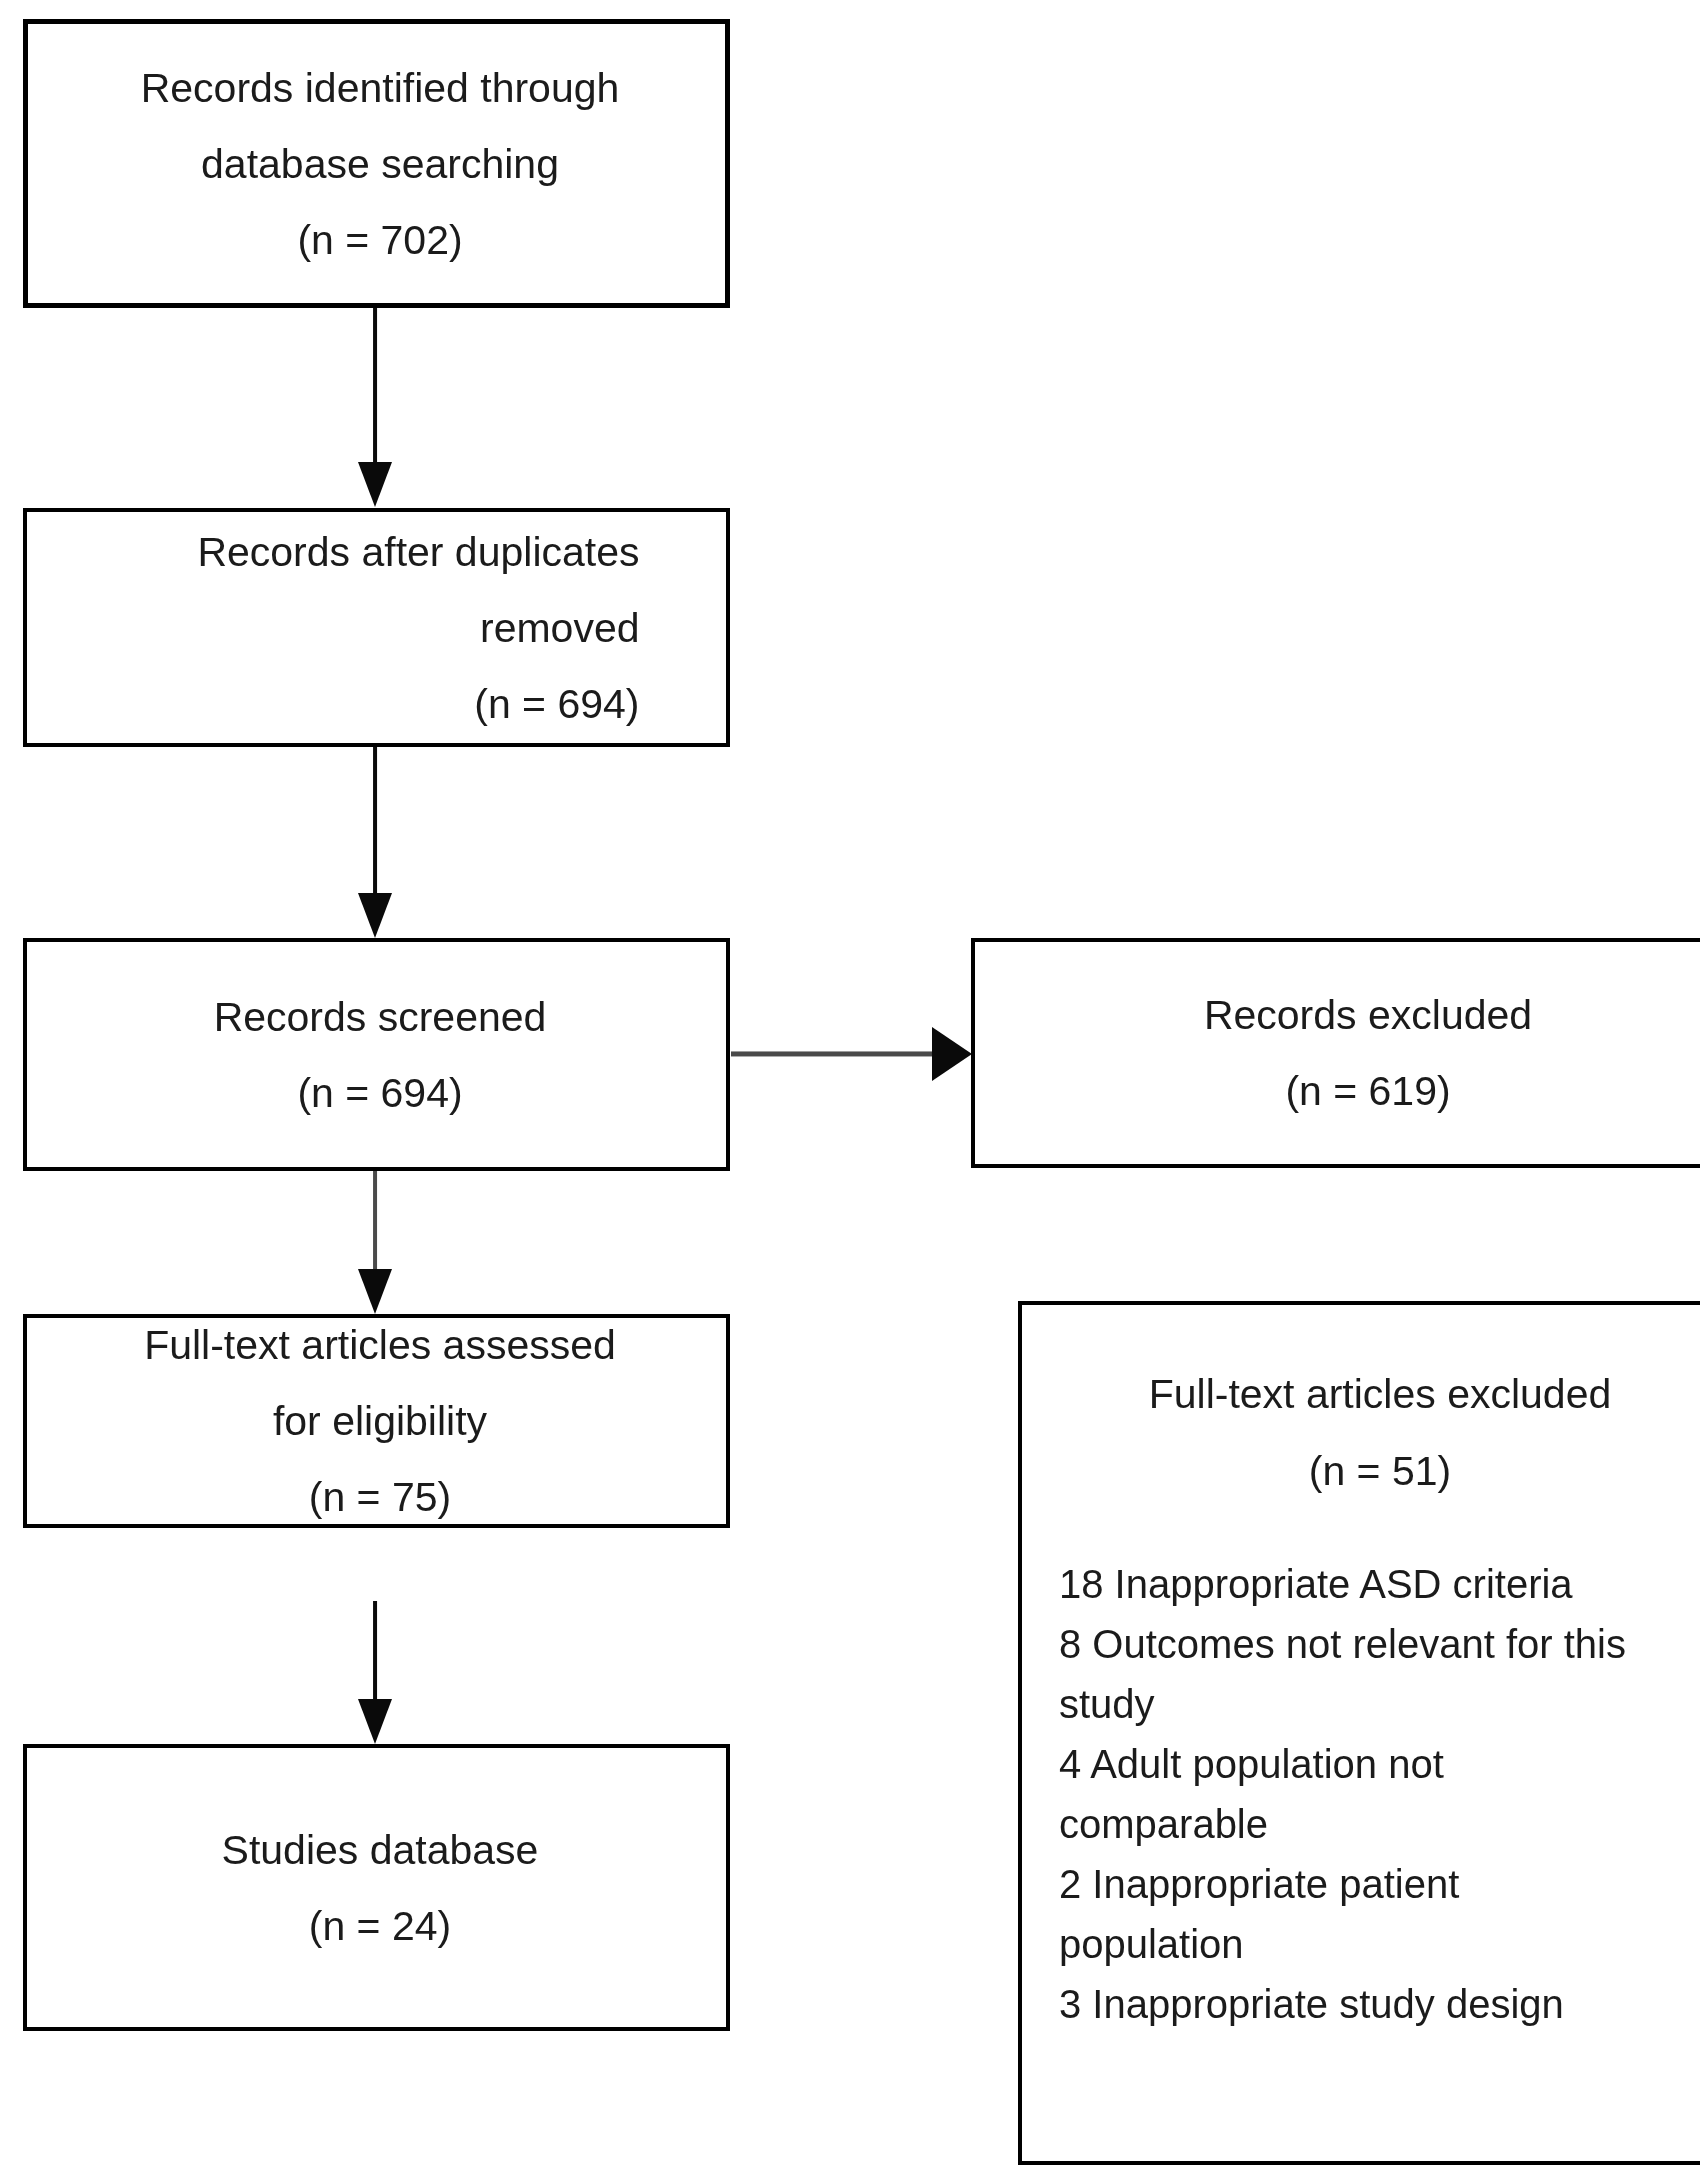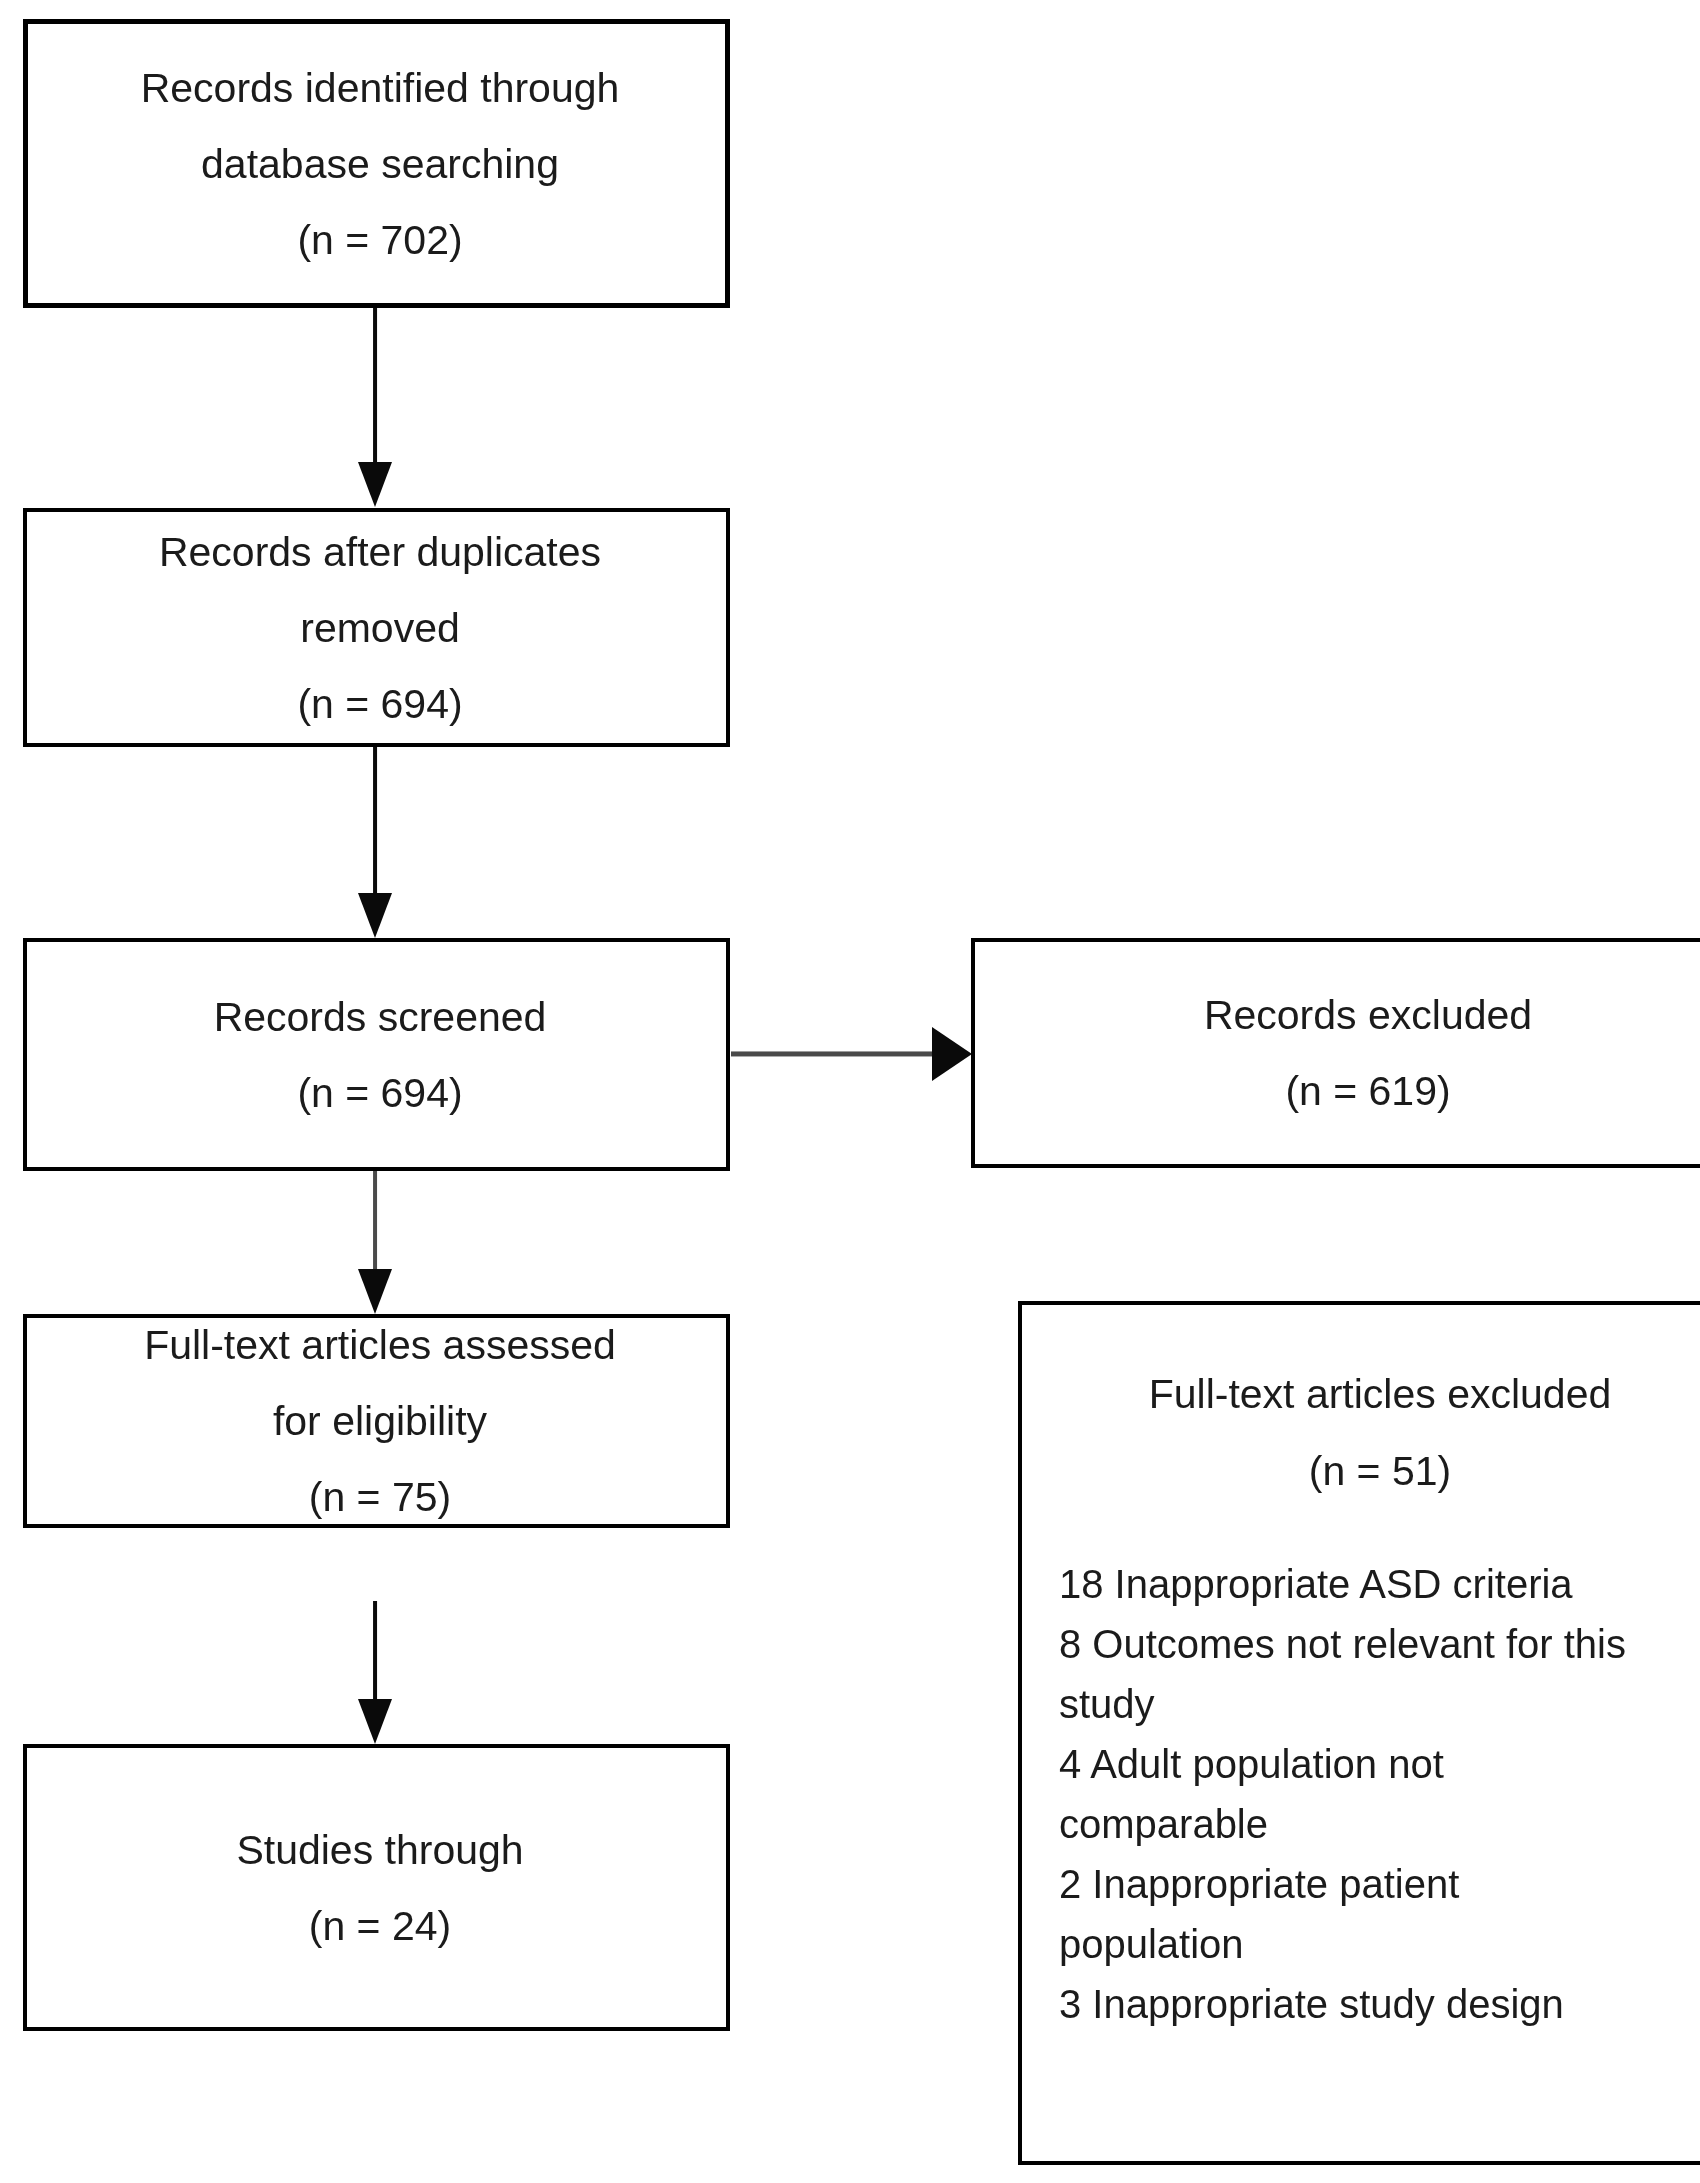--- a/index.html
+++ b/index.html
@@ -24,21 +24,21 @@
     font-size: 41px;
     line-height: 76px;
   }
   .box .lbl, .box .cnt {
     width: 100%;
     box-sizing: border-box;
     padding: 0 90px;
     margin-left: 8px;
   }
   .b-identified   { left: 22.5px;   top: 19px;   width: 707px; height: 289px; border-width: 5.8px; }
-  .b-dedup        { left: 22.5px;   top: 508px;  width: 707px; height: 239px; }
+  .b-dedup        { left: 22.5px;   top: 508px;  width: 707px; height: 239px; text-align: right; }
   .b-screened     { left: 22.5px;   top: 938px; width: 707px; height: 233px; }
   .b-fulltext     { left: 22.5px;   top: 1314px; width: 707px; height: 214px; }
   .b-included     { left: 22.5px;   top: 1744px; width: 707px; height: 287px; }
   .b-excluded     { left: 971px; top: 938px; width: 786px; height: 230px; }
   .b-ft-excluded  {
     left: 1018px; top: 1301px; width: 716px; height: 864px;
     justify-content: flex-start;
     padding-top: 51px;
   }
   .b-ft-excluded .lbl, .b-ft-excluded .cnt { line-height: 77px; padding: 0 26px; }
@@ -145,18 +145,18 @@
         <div>3 Inappropriate study design</div>
       </div>
   </div>
 
   <div class="varrow a4">
     <div class="shaft"></div>
     <div class="head"></div>
   </div>
 
   <div class="box b-included">
-    <div class="lbl">Studies through</div>
+    <div class="lbl">Studies database</div>
     <div class="cnt">(n = 24)</div>
   </div>
 
 </div>
 
 
 </body></html>

